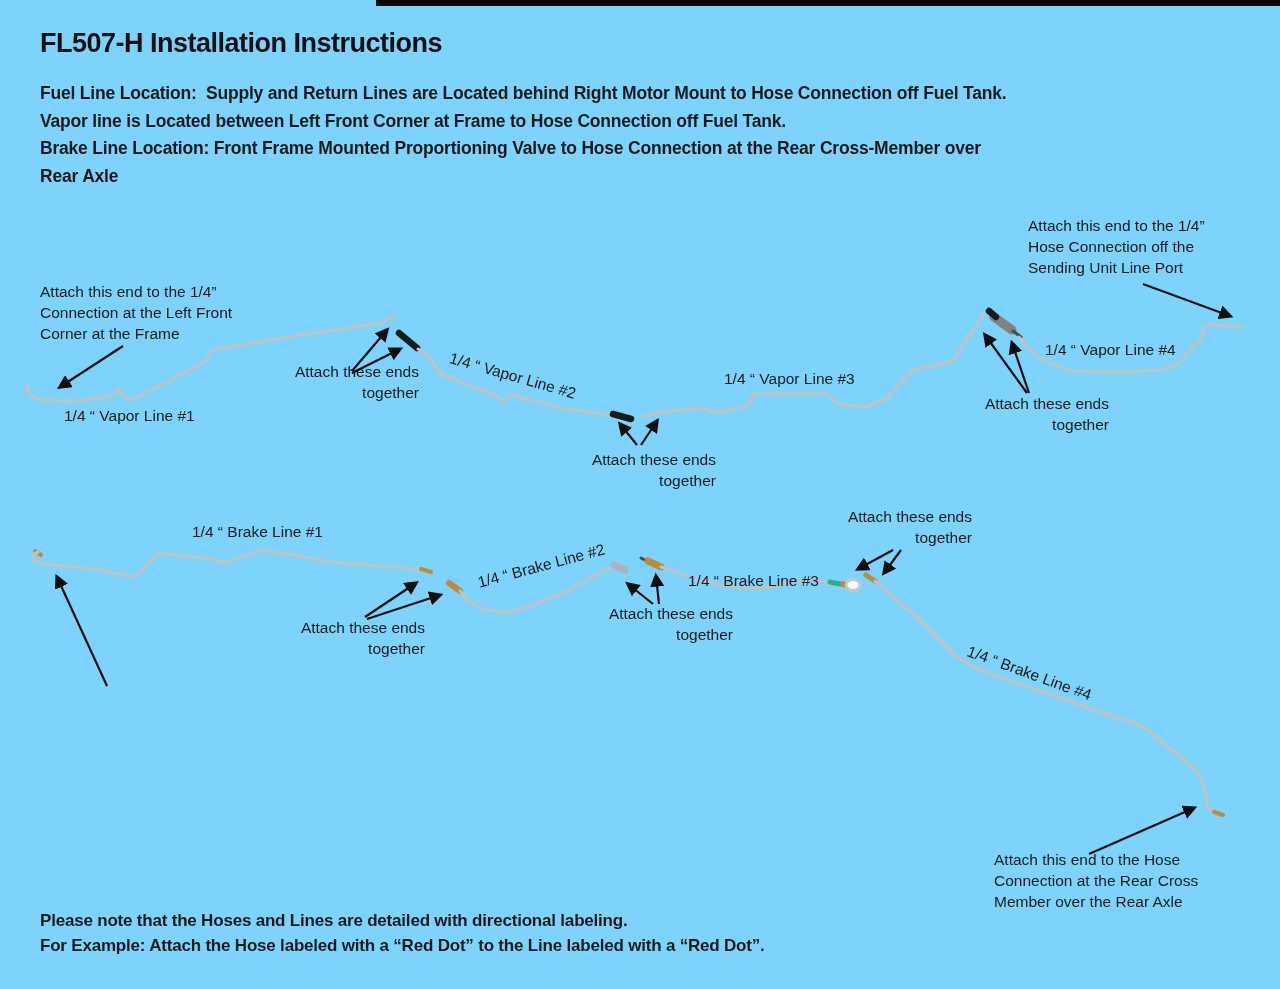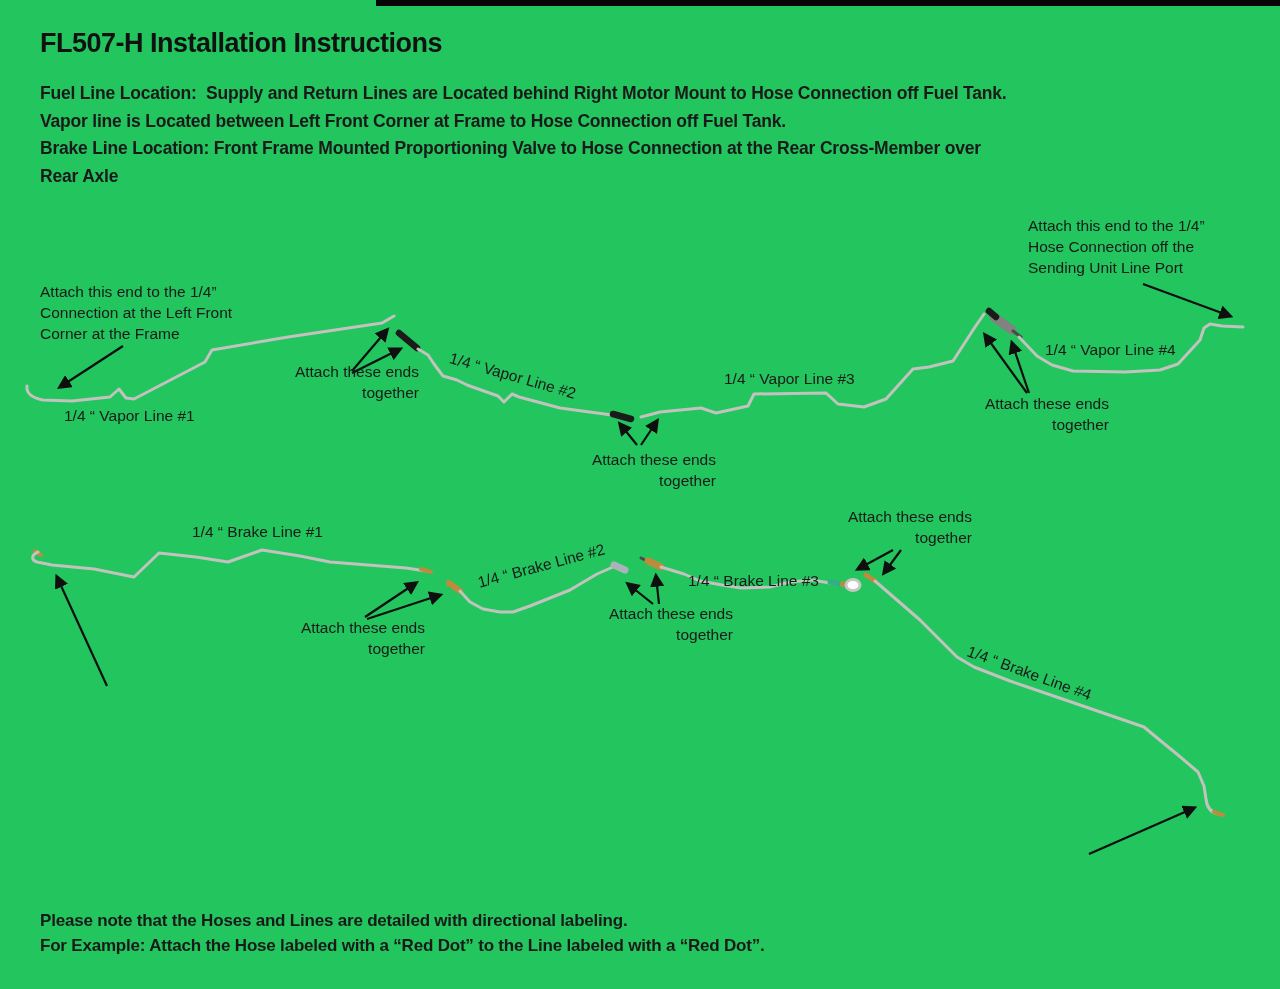--- a/index.html
+++ b/index.html
@@ -1,16 +1,16 @@
 <!DOCTYPE html>
 <html style="--text: #1a1a1a; --line-gray: #c2c2be; --hose-black: #1b1b1b; --brass-fitting: #bd8b3e; --silver-fitting: #aab3ba; --green-band: #2fae88;"><head>
 <meta charset="utf-8">
 <style>
   html,body{margin:0;padding:0;background:#ffffff;}
-  .page{position:relative;width:1280px;height:989px;background:#22c55e;overflow:hidden;
+  .page{position:relative;width:1280px;height:989px;background:#7dd3fc;overflow:hidden;
         font-family:"Liberation Sans","DejaVu Sans",sans-serif;color:var(--text,#1a1a1a);}
   .top-bar{position:absolute;left:376px;top:0;width:904px;height:6px;background:#060606;}
   .title{position:absolute;left:40px;top:28px;margin:0;font-size:27px;font-weight:bold;
          letter-spacing:-0.5px;color:#111;}
   .bold-text{position:absolute;font-weight:bold;white-space:pre-wrap;letter-spacing:-0.2px;}
   .intro{left:40px;top:80px;width:1160px;font-size:17.5px;line-height:27.5px;}
   .match{left:40px;top:219px;width:900px;font-size:17.5px;line-height:24px;}
   .footer{left:40px;top:877px;width:820px;font-size:17px;line-height:24.5px;margin-top:32px;}
   .ann{position:absolute;font-size:15.5px;line-height:21px;white-space:pre-wrap;}
   .center{text-align:right;}
@@ -120,16 +120,19 @@
   <div class="ann" style="left:192px;top:521px;">1/4 “ Brake Line #1</div>
   <div class="ann center" style="left:279px;top:617px;width:146px;">Attach these ends
 together</div>
   <div class="ann rot" style="left:478px;top:572px;transform:rotate(-15deg);">1/4 “ Brake Line #2</div>
   <div class="ann center" style="left:585px;top:603px;width:148px;">Attach these ends
 together</div>
   <div class="ann" style="left:688px;top:557px;margin-top:13px;">1/4 “ Brake Line #3</div>
   <div class="ann center" style="left:824px;top:506px;width:148px;">Attach these ends
 together</div>
   <div class="ann rot" style="left:968px;top:640px;transform:rotate(20deg);">1/4 “ Brake Line #4</div>
+  <div class="ann" style="left:994px;top:849px;">Attach this end to the Hose
+Connection at the Rear Cross
+Member over the Rear Axle</div>
 
   <div class="bold-text footer">Please note that the Hoses and Lines are detailed with directional labeling.
 For Example: Attach the Hose labeled with a “Red Dot” to the Line labeled with a “Red Dot”.</div>
 </div>
 
 </body></html>

